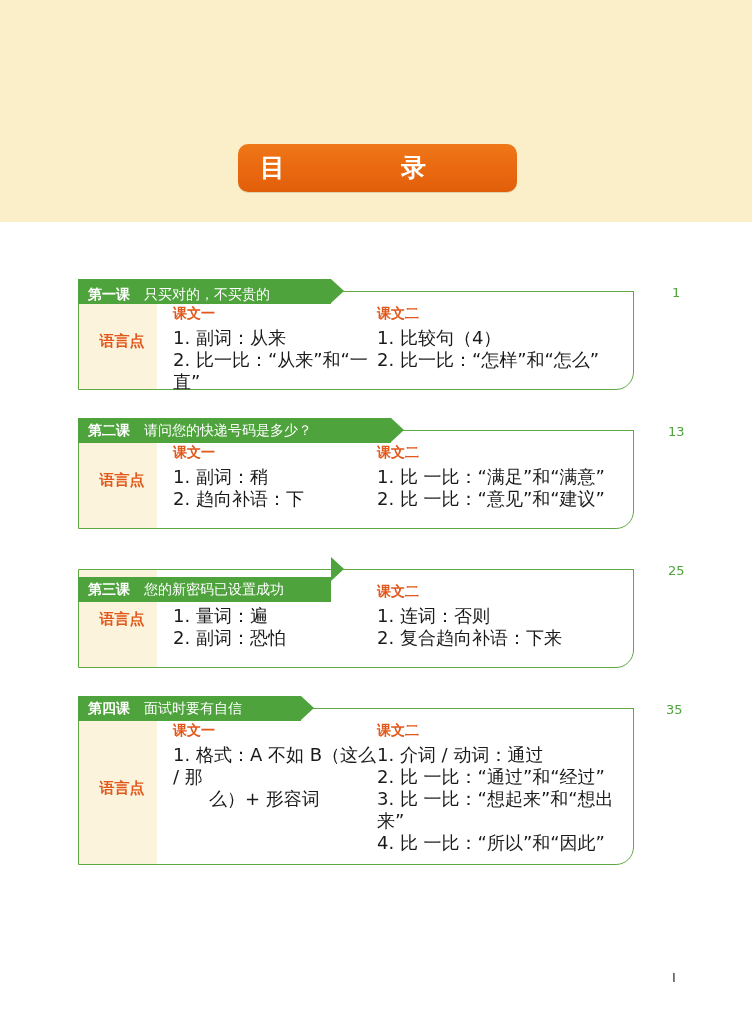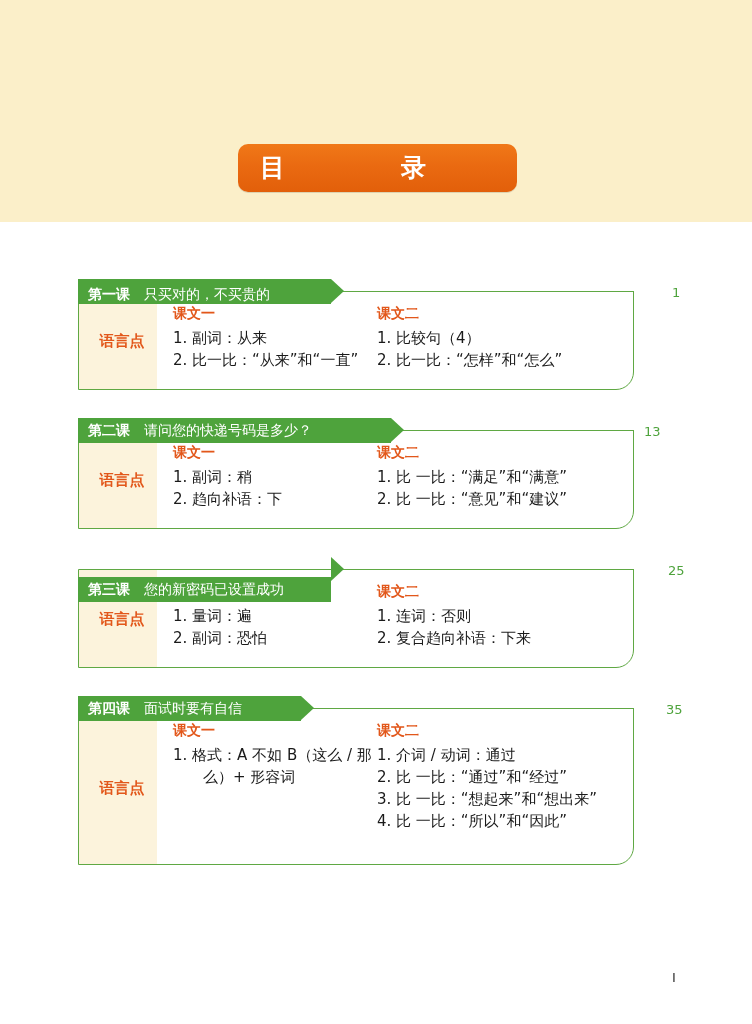--- a/index.html
+++ b/index.html
@@ -169,21 +169,21 @@
 
   .col-head {
     color: #e2571a;
     font-size: 14px;
     font-weight: bold;
     font-family: "DejaVu Sans", "Liberation Sans", sans-serif;
     margin-bottom: 4px;
   }
   .line {
     color: #1a1a1a;
-    font-size: 15px;
+    font-size: 18px;
     line-height: 22px;
     font-family: "DejaVu Sans", "Liberation Sans", sans-serif;
     white-space: pre-wrap;
   }
 
   .footer-page {
     position: absolute;
     left: 672px;
     top: 970px;
     color: #333333;
@@ -246,21 +246,21 @@
           <div class="line">2. 比 一比：“意见”和“建议”</div>
         </div>
       </div>
     </div>
     <div class="tab-rule" style="left:390px;top:208px;width:244px;"></div>
     <div class="tab" style="top:196px;width:313px;">
       <span class="tab-no">第二课</span>
       <span class="tab-title">请问您的快递号码是多少？</span>
     </div>
     <div class="tab-arrow" style="left:391px;top:196px;"></div>
-    <div class="page-no" style="left:644px;top:202px;">13</div>
+    <div class="page-no" style="left:668px;top:202px;">13</div>
   </div>
 
   <div class="entry">
     <div class="card" style="top:347px;height:99px;">
       <div class="gp-col"></div>
       <div class="gp-label" style="top:40px;">语言点</div>
       <div class="texts">
         <div class="col left" style="top:13px;">
           <div class="col-head">课文一</div>
           <div class="line">1. 量词：遍</div>

